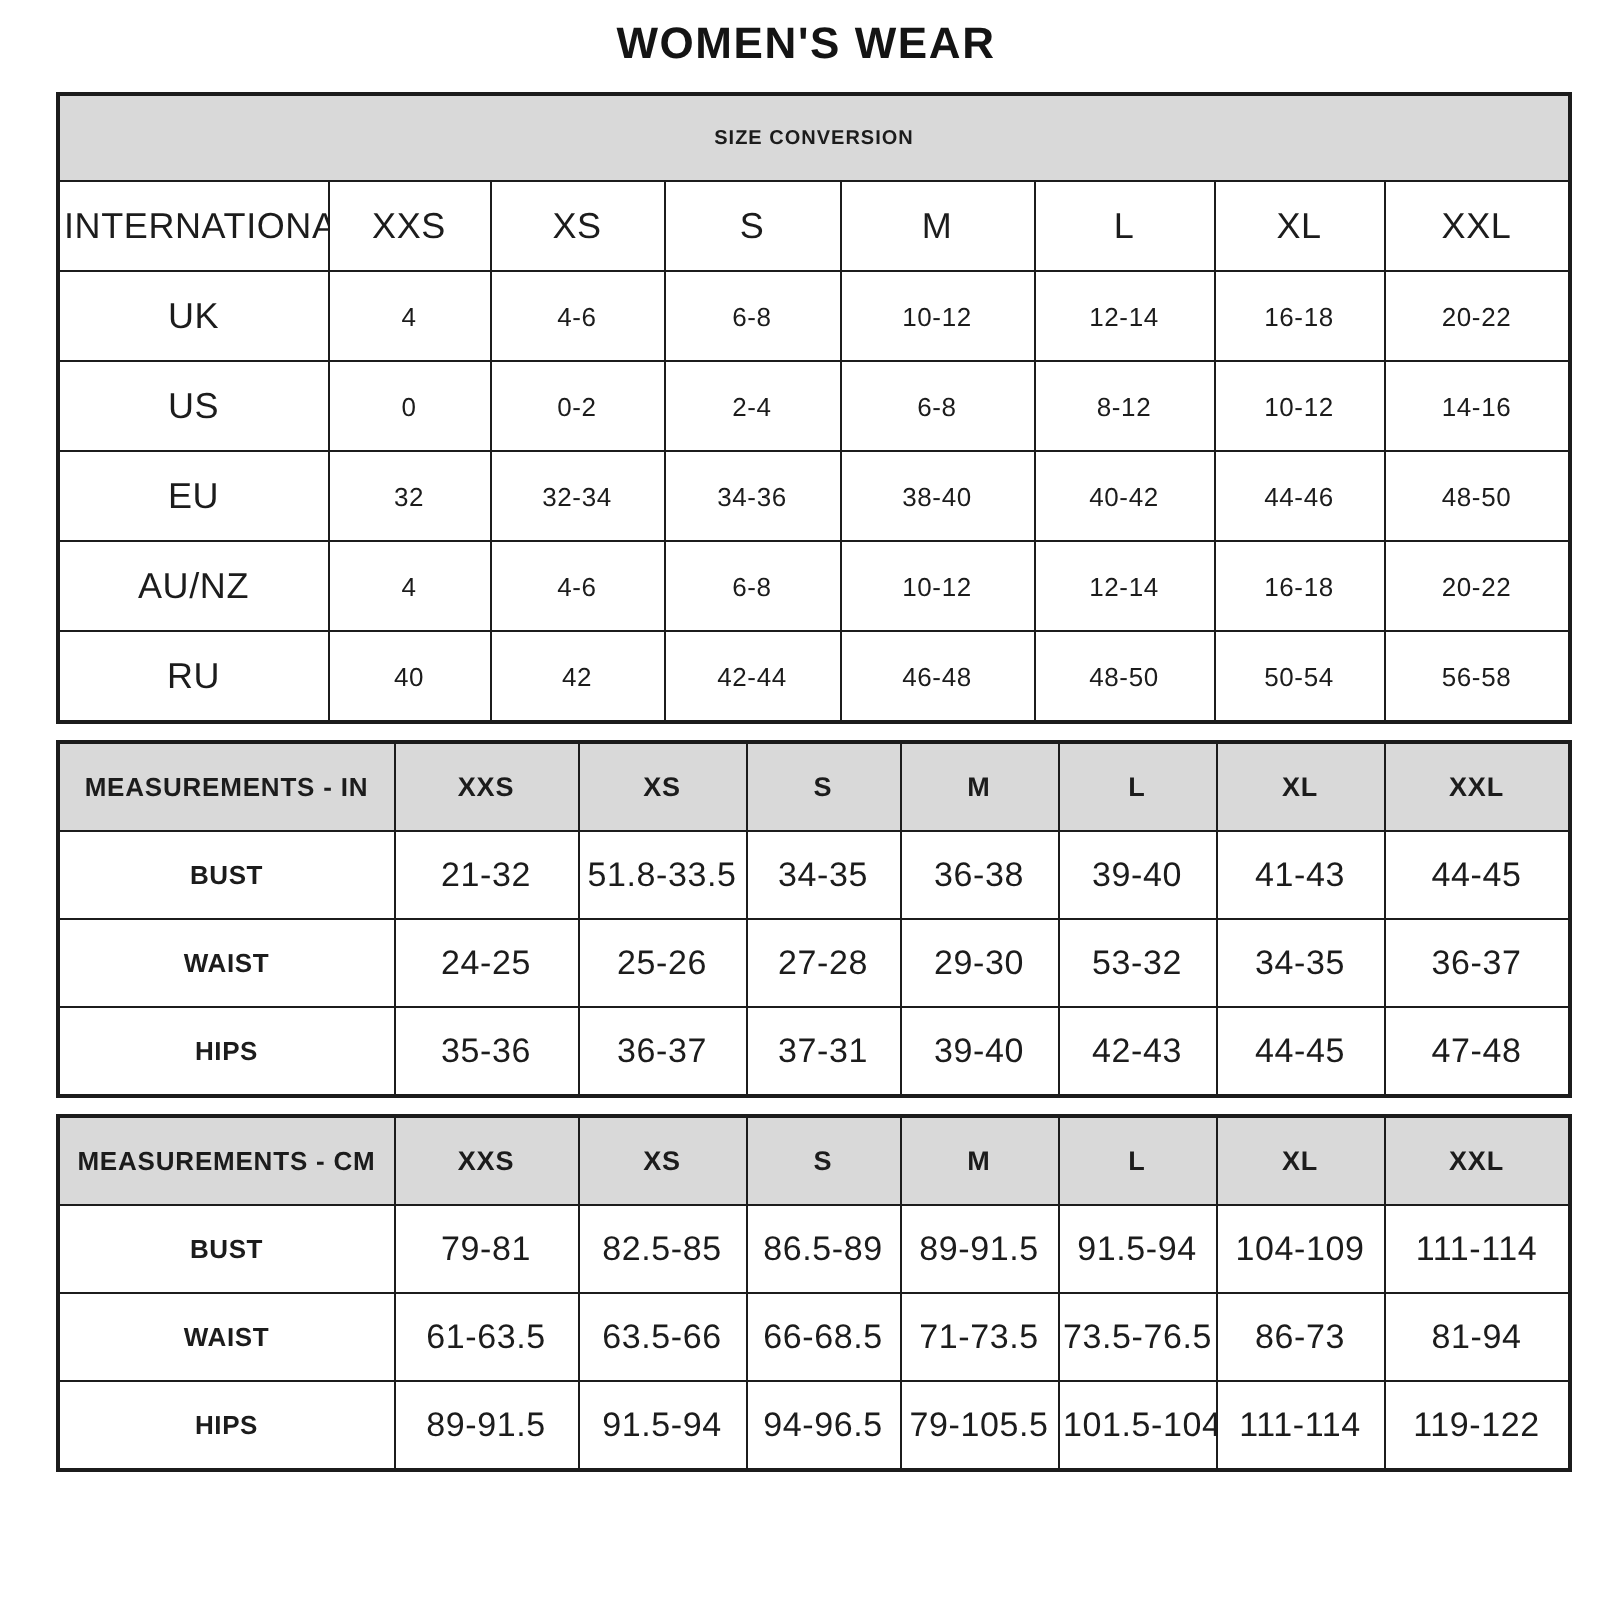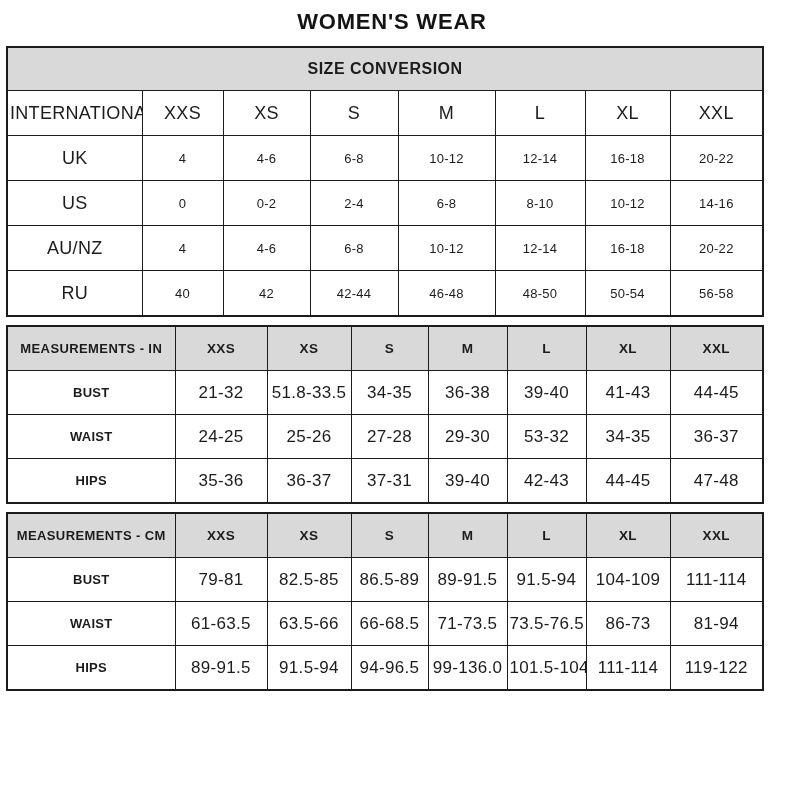--- a/index.html
+++ b/index.html
@@ -1,20 +1,20 @@
 <!DOCTYPE html>
 <html><head>
 <meta charset="utf-8">
 <style>
   html, body { margin:0; padding:0; background:#ffffff; }
   .page {
     width:800px; height:800px; box-sizing:border-box;
     background:#ffffff; color:#1c1c1c;
     font-family:"Liberation Sans", sans-serif;
-    padding:9px 22px 0 6px;
+    padding:9px 22px 0 28px;
     overflow:hidden;
   }
   .title {
     margin:0 0 12px 0;
     text-align:center;
     font-size:22px; font-weight:700; letter-spacing:0.8px;
     line-height:25px; color:#141414;
   }
   table.tbl {
     border-collapse:collapse; table-layout:fixed;
@@ -24,21 +24,21 @@
   .tbl td {
     border:1.6px solid #1c1c1c;
     text-align:center; vertical-align:middle;
     padding:0 2px;
     letter-spacing:0.3px;
     overflow:hidden; white-space:nowrap;
   }
   
   .t1 { margin-bottom:8px; }
   .t1 .merged-header {
-    background:#d9d9d9; font-weight:700; font-size:16px;
+    background:#d9d9d9; font-weight:700; font-size:10px;
     height:42px; letter-spacing:0.5px;
   }
   .t1 .col-cell, .t1 .label-cell { font-size:18px; font-weight:400; height:44px; }
   .t1 .val-cell { font-size:13px; font-weight:400; height:44px; }
   
   .t2 { margin-bottom:8px; }
   .t2 .hdr, .t3 .hdr {
     background:#d9d9d9; font-weight:700; font-size:13.5px;
     height:43px; letter-spacing:0.4px;
   }
@@ -85,23 +85,33 @@
           <td class="val-cell">12-14</td>
           <td class="val-cell">16-18</td>
           <td class="val-cell">20-22</td>
         </tr>
         <tr>
           <td class="label-cell">US</td>
           <td class="val-cell">0</td>
           <td class="val-cell">0-2</td>
           <td class="val-cell">2-4</td>
           <td class="val-cell">6-8</td>
-          <td class="val-cell">8-10</td>
+          <td class="val-cell">8-12</td>
           <td class="val-cell">10-12</td>
           <td class="val-cell">14-16</td>
+        </tr>
+        <tr>
+          <td class="label-cell">EU</td>
+          <td class="val-cell">32</td>
+          <td class="val-cell">32-34</td>
+          <td class="val-cell">34-36</td>
+          <td class="val-cell">38-40</td>
+          <td class="val-cell">40-42</td>
+          <td class="val-cell">44-46</td>
+          <td class="val-cell">48-50</td>
         </tr>
         <tr>
           <td class="label-cell">AU/NZ</td>
           <td class="val-cell">4</td>
           <td class="val-cell">4-6</td>
           <td class="val-cell">6-8</td>
           <td class="val-cell">10-12</td>
           <td class="val-cell">12-14</td>
           <td class="val-cell">16-18</td>
           <td class="val-cell">20-22</td>
@@ -214,20 +224,20 @@
           <td class="val-cell">71-73.5</td>
           <td class="val-cell">73.5-76.5</td>
           <td class="val-cell">86-73</td>
           <td class="val-cell">81-94</td>
         </tr>
         <tr>
           <td class="label-cell">HIPS</td>
           <td class="val-cell">89-91.5</td>
           <td class="val-cell">91.5-94</td>
           <td class="val-cell">94-96.5</td>
-          <td class="val-cell">99-136.0</td>
+          <td class="val-cell">79-105.5</td>
           <td class="val-cell">101.5-104</td>
           <td class="val-cell">111-114</td>
           <td class="val-cell">119-122</td>
         </tr>
       </tbody>
     </table>
 </div>
 
 </body></html>

